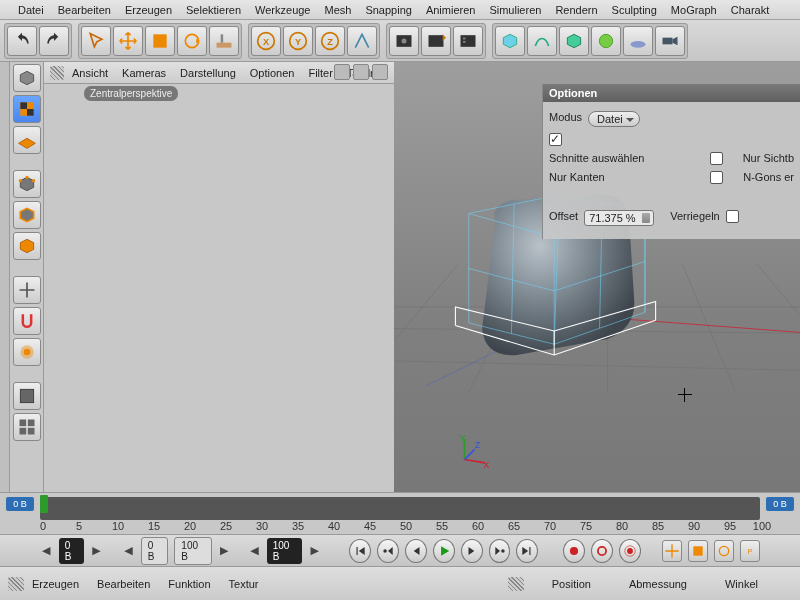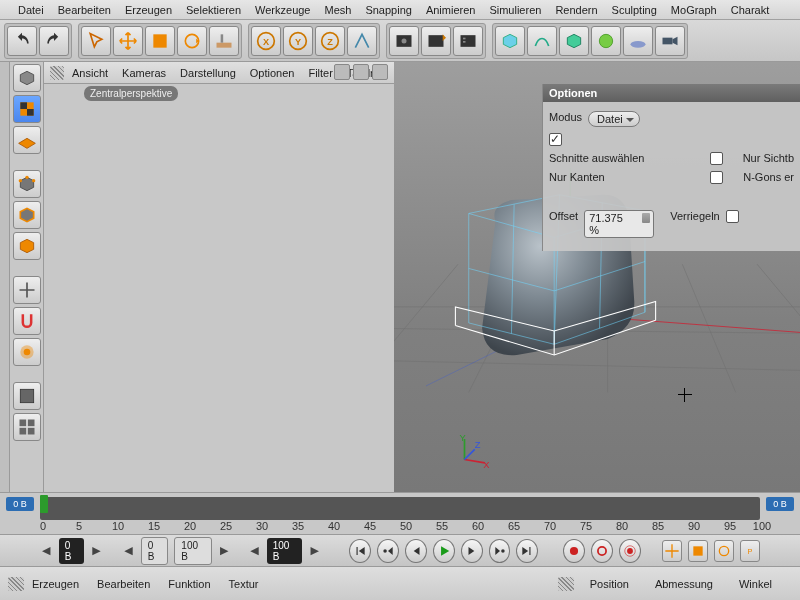--- a/index.html
+++ b/index.html
@@ -38,21 +38,21 @@
   
   
   .opts-panel { position:absolute; top:22px; right:0; width:258px; background:rgba(200,200,200,0.92); border-left:1px solid #888; padding:0 6px 10px 6px; z-index:10;}
   .opts-title { background:linear-gradient(#7a7a7a,#5f5f5f); color:#fff; font-weight:bold; padding:3px 6px; margin:0 -6px 6px -6px;}
   .opt-row { display:flex; align-items:flex-start; gap:6px; padding:3px 0; color:#222;}
   .opt-row label{ flex: 0 0 auto;}
   .drop { border:1px solid #7a7a7a; background:linear-gradient(#eee,#ccc); border-radius:9px; padding:1px 16px 1px 8px; font-size:11px; position:relative;}
   .drop:after{content:"";position:absolute;right:5px;top:6px;border:4px solid transparent;border-top-color:#555;}
   .chk{ width:13px;height:13px;border:1px solid #555;background:#fff;border-radius:2px;display:inline-block;position:relative;}
   .chk.on:after{content:"✓";position:absolute;left:0;top:-2px;font-size:12px;color:#333;}
-  .numfield{ border:1px solid #777;background:#e8e8e8;border-radius:3px;padding:1px 26px 1px 4px;width:70px;position:relative;display:inline-block;}
+  .numfield{ border:1px solid #777;background:#e8e8e8;border-radius:3px;padding:1px 14px 1px 4px;width:70px;position:relative;display:inline-block;}
   .numfield:after{content:"";position:absolute;right:3px;top:2px;width:8px;height:10px;background:linear-gradient(#aaa,#888);border-radius:1px;}
 
   
   .red-ellipse{position:absolute;border:4px solid #f00;border-radius:50%;z-index:12;pointer-events:none;}
   .red-arrow{position:absolute;z-index:12;pointer-events:none;}
 
   
   .axis-gizmo{position:absolute;left:62px;bottom:24px;width:34px;height:34px;z-index:6;}
 
   .cursor-cross{position:absolute; right:108px; top:326px; width:14px;height:14px;z-index:7;}
@@ -75,21 +75,21 @@
   .nav-arrow{width:14px;height:18px;display:flex;align-items:center;justify-content:center;color:#444;}
   .round-btn{width:24px;height:24px;border:1px solid #777;border-radius:50%;background:linear-gradient(#f6f6f6,#ccc);display:flex;align-items:center;justify-content:center;}
   .round-btn svg{width:14px;height:14px;}
   .play-btn svg polygon{fill:#1a9c1a;}
   .small-square{width:22px;height:22px;border:1px solid #888;background:linear-gradient(#eee,#ccc);border-radius:3px;display:flex;align-items:center;justify-content:center;}
 
   
   .bottombar{height:34px;background:linear-gradient(#dedede,#cbcbcb);border-top:1px solid #9a9a9a;display:flex;align-items:center;}
   .bottombar .grip{width:16px;height:14px;margin:0 8px;background:repeating-linear-gradient(45deg,#888,#888 1px,#ccc 1px,#ccc 3px);border-radius:2px;}
   .bottombar span{margin-right:18px;color:#222;}
-  .bottom-right{margin-left:auto;display:flex;align-items:center;gap:8px;padding-right:10px;}
+  .bottom-right{margin-left:auto;display:flex;align-items:center;gap:20px;padding-right:24px;}
 </style>
 </head>
 <body>
 
 <div class="menubar">
   <span>Datei</span>
   <span>Bearbeiten</span>
   <span>Erzeugen</span>
   <span>Selektieren</span>
   <span>Werkzeuge</span>

